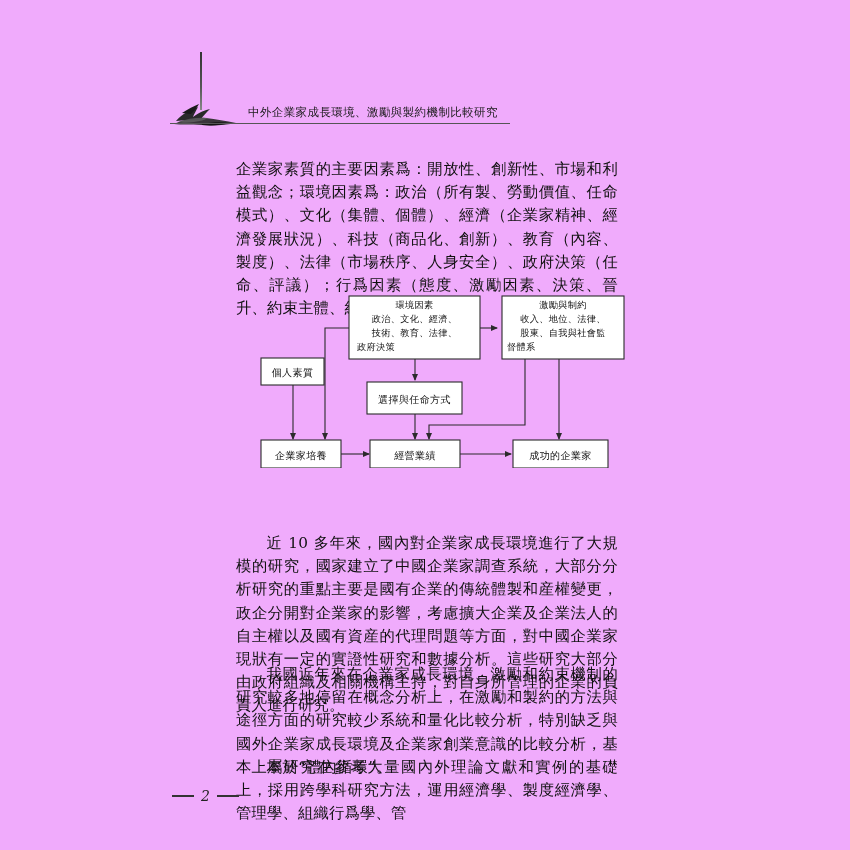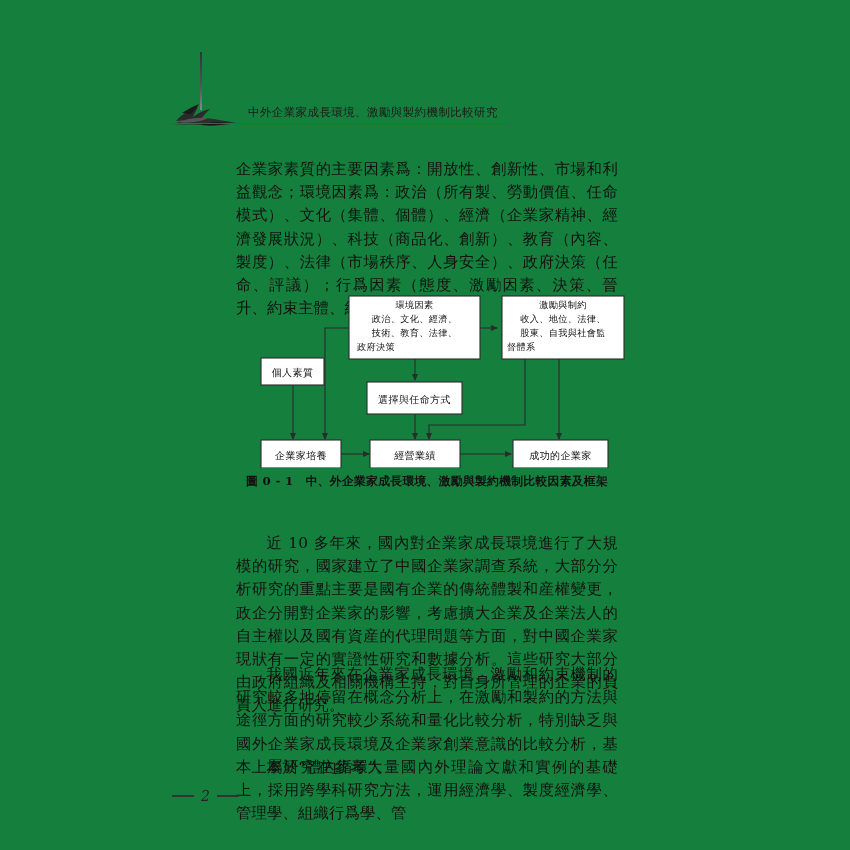--- a/index.html
+++ b/index.html
@@ -12,21 +12,21 @@
     height: 850px;
     font-family: "DejaVu Serif", serif;
     position: relative;
     overflow: hidden;
   }
   .page {
     position: absolute;
     left: 0; top: 0;
     width: 850px;
     height: 850px;
-    background: #15803d;
+    background: #f0abfc;
   }
 
   
   .header-block {
     position: absolute;
     left: 170px;
     top: 52px;
     width: 340px;
     height: 78px;
   }
@@ -239,21 +239,20 @@
         <text class="boxlabel-lg" x="162" y="170.5" text-anchor="middle">經營業績</text>
       </g>
 
       <g>
         <rect x="260" y="152" width="95" height="28" fill="#ffffff" stroke="#2b2b2b" stroke-width="1.1"></rect>
         <text class="boxlabel-lg" x="307.5" y="170.5" text-anchor="middle">成功的企業家</text>
       </g>
     </svg>
   </div>
 
-  <div class="fig-caption">圖 0 - 1　中、外企業家成長環境、激勵與製約機制比較因素及框架</div>
 
   <div class="body-col para indent" id="para-2" style="top:501px;">近 10 多年來，國內對企業家成長環境進行了大規模的研究，國家建立了中國企業家調查系統，大部分分析研究的重點主要是國有企業的傳統體製和産權變更，政企分開對企業家的影響，考慮擴大企業及企業法人的自主權以及國有資産的代理問題等方面，對中國企業家現狀有一定的實證性研究和數據分析。這些研究大部分由政府組織及相關機構主持，對自身所管理的企業的負責人進行研究。</div>
   <div class="body-col para indent" id="para-4" style="top:756px;">本研究在參考大量國內外理論文獻和實例的基礎上，採用跨學科研究方法，運用經濟學、製度經濟學、管理學、組織行爲學、管</div>
   <div class="body-col para indent" id="para-3" style="top:663px;">我國近年來在企業家成長環境、激勵和約束機制的研究較多地停留在概念分析上，在激勵和製約的方法與途徑方面的研究較少系統和量化比較分析，特別缺乏與國外企業家成長環境及企業家創業意識的比較分析，基本上屬於“體內循環”。</div>
 
   <div class="footer">
     <span class="dash"></span>
     <span class="pageno">2</span>
     <span class="dash"></span>
   </div>

